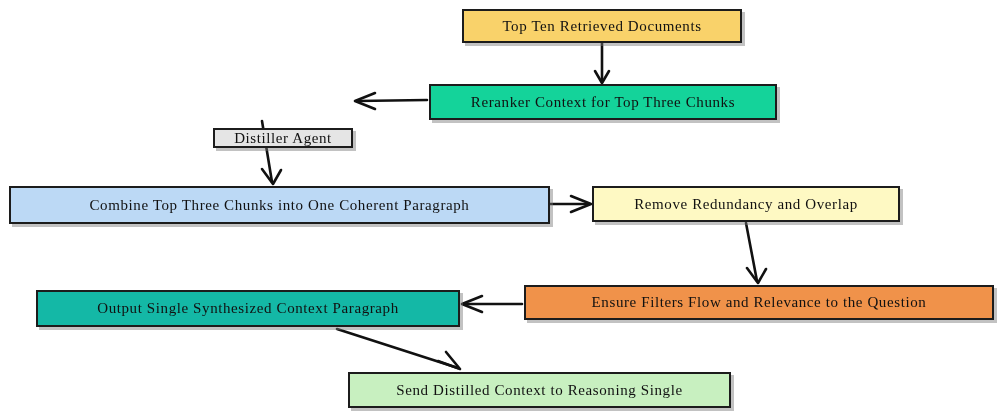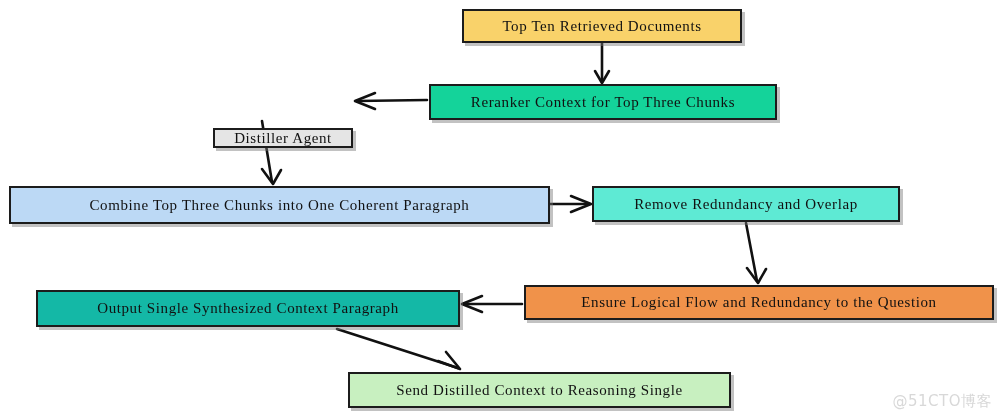--- a/index.html
+++ b/index.html
@@ -108,28 +108,27 @@
       </div>
       <div class="node" style="left: 429px; top: 84px; width: 348px; height: 36px; background: rgb(20, 211, 154); border-color: rgb(28, 28, 28);">
         <span>Reranker Context for Top Three Chunks</span>
       </div>
       <div class="node" style="left: 213px; top: 84px; width: 140px; height: 20px; background: #e5e5e5; border-color: rgb(28, 28, 28); margin-top: 44px;">
         <span>Distiller Agent</span>
       </div>
       <div class="node" style="left: 9px; top: 186px; width: 541px; height: 38px; background: rgb(188, 217, 245); border-color: rgb(28, 28, 28);">
         <span>Combine Top Three Chunks into One Coherent Paragraph</span>
       </div>
-      <div class="node" style="left: 592px; top: 186px; width: 308px; height: 36px; background: #5eead4; border-color: rgb(28, 28, 28);">
+      <div class="node" style="left: 592px; top: 186px; width: 308px; height: 36px; background: #fef9c3; border-color: rgb(28, 28, 28);">
         <span>Remove Redundancy and Overlap</span>
       </div>
       <div class="node" style="left: 524px; top: 285px; width: 470px; height: 35px; background: rgb(240, 146, 74); border-color: rgb(28, 28, 28);">
-        <span>Ensure Logical Flow and Redundancy to the Question</span>
+        <span>Ensure Filters Flow and Relevance to the Question</span>
       </div>
       <div class="node" style="left: 36px; top: 290px; width: 424px; height: 37px; background: #14b8a6; border-color: rgb(28, 28, 28);">
         <span>Output Single Synthesized Context Paragraph</span>
       </div>
       <div class="node" style="left: 348px; top: 372px; width: 383px; height: 36px; background: rgb(200, 240, 192); border-color: rgb(28, 28, 28);">
         <span>Send Distilled Context to Reasoning Single</span>
       </div>
     </div>
 
-  <div id="watermark">@51CTO博客</div>
 </div>
 
 </body></html>

